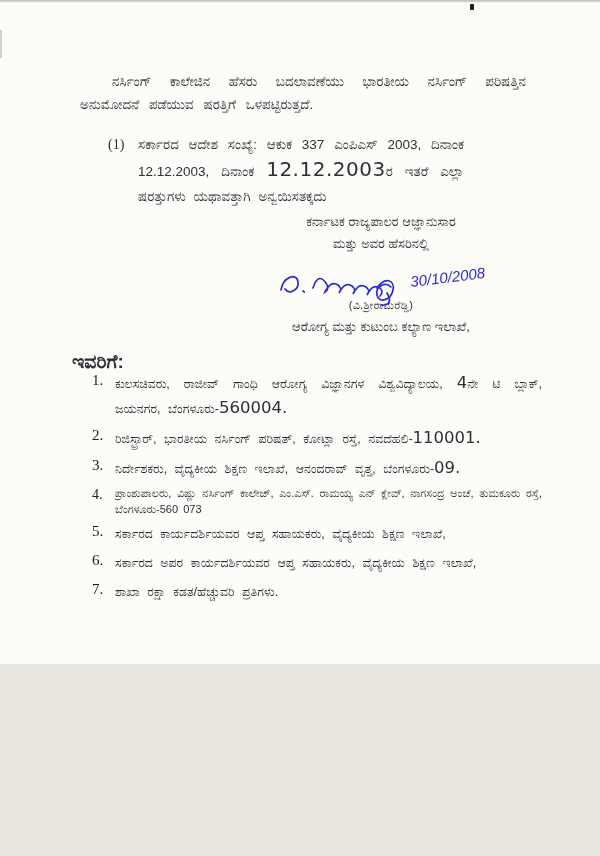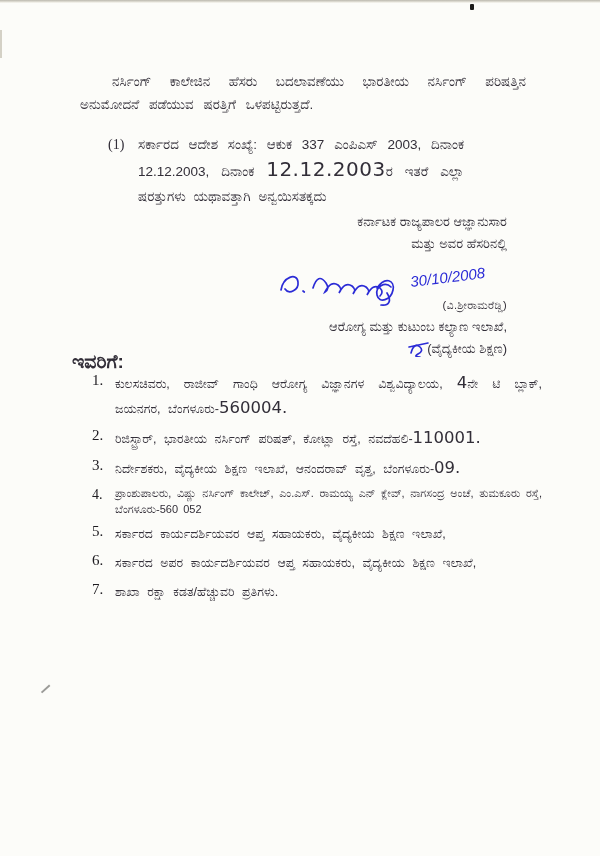--- a/index.html
+++ b/index.html
@@ -9,21 +9,21 @@
   }
   html,body{margin:0;padding:0;}
   body{
     width:600px;height:856px;
     background:#e8e6df;
     font-family:"Liberation Sans","DejaVu Sans",sans-serif;
     -webkit-font-smoothing:antialiased;
   }
   .page{
     position:relative;
-    width:600px;height:856px;
+    width:600px;height:664px;
     background:var(--paper);
     overflow:hidden;
     color:var(--text);
   }
   
   .scan-top-edge{
     position:absolute;top:0;left:0;right:0;height:3px;
     background:linear-gradient(to bottom,#8f8a7c 0%,#d9d5c8 70%,rgba(217,213,200,0) 100%);
     opacity:.6;
   }
@@ -63,21 +63,21 @@
     flex:1;text-align:justify;word-spacing:4px;
   }
   .clause .big-date{
     font-size:20px;font-family:"DejaVu Sans",sans-serif;
     letter-spacing:.5px;
   }
 
   
   .sig-block{
     position:absolute;left:255px;top:211px;width:252px;
-    text-align:right;font-size:13px;line-height:22px;
+    text-align:center;font-size:13px;line-height:22px;
   }
   .sig-ink{
     position:relative;height:50px;margin-top:2px;
   }
   .sig-ink svg{position:absolute;left:18px;top:0;}
   .signer-name{
     margin-top:-13px;font-size:11px;letter-spacing:.3px;
   }
   .desig-line3{white-space:nowrap;}
   .initial-ink{
@@ -141,50 +141,40 @@
           <path d="M40,31 q5,-16 13,-5 q4,6 -1,9 q6,-12 13,-7 q5,4 1,8 q6,-12 13,-7 q5,4 1,8 q6,-12 13,-7 q5,4 1,8 q6,-12 13,-7 q4,4 0,8"></path>
           <path d="M104,31 c8,-12 18,-8 16,2 c-2,10 -14,14 -16,5 c-2,-8 8,-14 14,-8"></path>
           <path d="M114,36 c5,8 2,13 -6,12"></path>
         </g>
         <text x="138" y="30" font-size="15" font-style="italic" fill="#2b2bd6" transform="rotate(-7 138 30)">30/10/2008</text>
       </svg>
     </div>
 
     <div class="signer-name">(ವಿ.ಶ್ರೀರಾಮರೆಡ್ಡಿ)</div>
     <div>ಆರೋಗ್ಯ ಮತ್ತು ಕುಟುಂಬ ಕಲ್ಯಾಣ ಇಲಾಖೆ,</div>
-    <div class="desig-line3">
-      <span class="initial-ink">
-        <svg width="22" height="18" viewBox="0 0 22 18">
-          <g fill="none" stroke="#2b2bd6" stroke-width="1.6" stroke-linecap="round">
-            <path d="M4,14 q3,-11 9,-6 q4,4 -2,7 q-5,3 2,3"></path>
-            <path d="M2,8 L21,4"></path>
-          </g>
-        </svg>
-      </span><span>(ವೈದ್ಯಕೀಯ ಶಿಕ್ಷಣ)</span>
-    </div>
   </div>
 
   <div class="recipients-heading">ಇವರಿಗೆ:</div>
 
   <div class="recipients-list">
       <div class="recipient">
         <span class="num">1.</span>
         <span class="body"><span>ಕುಲಸಚಿವರು, ರಾಜೀವ್ ಗಾಂಧಿ ಆರೋಗ್ಯ ವಿಜ್ಞಾನಗಳ ವಿಶ್ವವಿದ್ಯಾಲಯ, </span><span class="seg-big">4</span><span>ನೇ ಟಿ ಬ್ಲಾಕ್, ಜಯನಗರ, ಬೆಂಗಳೂರು-</span><span class="seg-big">560004.</span></span>
       </div>
       <div class="recipient">
         <span class="num">2.</span>
         <span class="body"><span>ರಿಜಿಸ್ಟ್ರಾರ್, ಭಾರತೀಯ ನರ್ಸಿಂಗ್ ಪರಿಷತ್, ಕೋಟ್ಲಾ ರಸ್ತೆ, ನವದೆಹಲಿ-</span><span class="seg-big">110001.</span></span>
       </div>
       <div class="recipient">
         <span class="num">3.</span>
         <span class="body"><span>ನಿರ್ದೇಶಕರು, ವೈದ್ಯಕೀಯ ಶಿಕ್ಷಣ ಇಲಾಖೆ, ಆನಂದರಾವ್ ವೃತ್ತ, ಬೆಂಗಳೂರು-</span><span class="seg-big">09.</span></span>
       </div>
       <div class="recipient small">
         <span class="num">4.</span>
-        <span class="body"><span>ಪ್ರಾಂಶುಪಾಲರು, ವಿಷ್ಣು ನರ್ಸಿಂಗ್ ಕಾಲೇಜ್, ಎಂ.ಎಸ್. ರಾಮಯ್ಯ ಎನ್ ಕ್ಲೇವ್, ನಾಗಸಂದ್ರ ಅಂಚೆ, ತುಮಕೂರು ರಸ್ತೆ, ಬೆಂಗಳೂರು-560 052</span></span>
+        <span class="body"><span>ಪ್ರಾಂಶುಪಾಲರು, ವಿಷ್ಣು ನರ್ಸಿಂಗ್ ಕಾಲೇಜ್, ಎಂ.ಎಸ್. ರಾಮಯ್ಯ ಎನ್ ಕ್ಲೇವ್, ನಾಗಸಂದ್ರ ಅಂಚೆ, ತುಮಕೂರು ರಸ್ತೆ, ಬೆಂಗಳೂರು-560 073</span></span>
       </div>
       <div class="recipient">
         <span class="num">5.</span>
         <span class="body"><span>ಸರ್ಕಾರದ ಕಾರ್ಯದರ್ಶಿಯವರ ಆಪ್ತ ಸಹಾಯಕರು, ವೈದ್ಯಕೀಯ ಶಿಕ್ಷಣ ಇಲಾಖೆ,</span></span>
       </div>
       <div class="recipient">
         <span class="num">6.</span>
         <span class="body"><span>ಸರ್ಕಾರದ ಅಪರ ಕಾರ್ಯದರ್ಶಿಯವರ ಆಪ್ತ ಸಹಾಯಕರು, ವೈದ್ಯಕೀಯ ಶಿಕ್ಷಣ ಇಲಾಖೆ,</span></span>
       </div>
       <div class="recipient">

